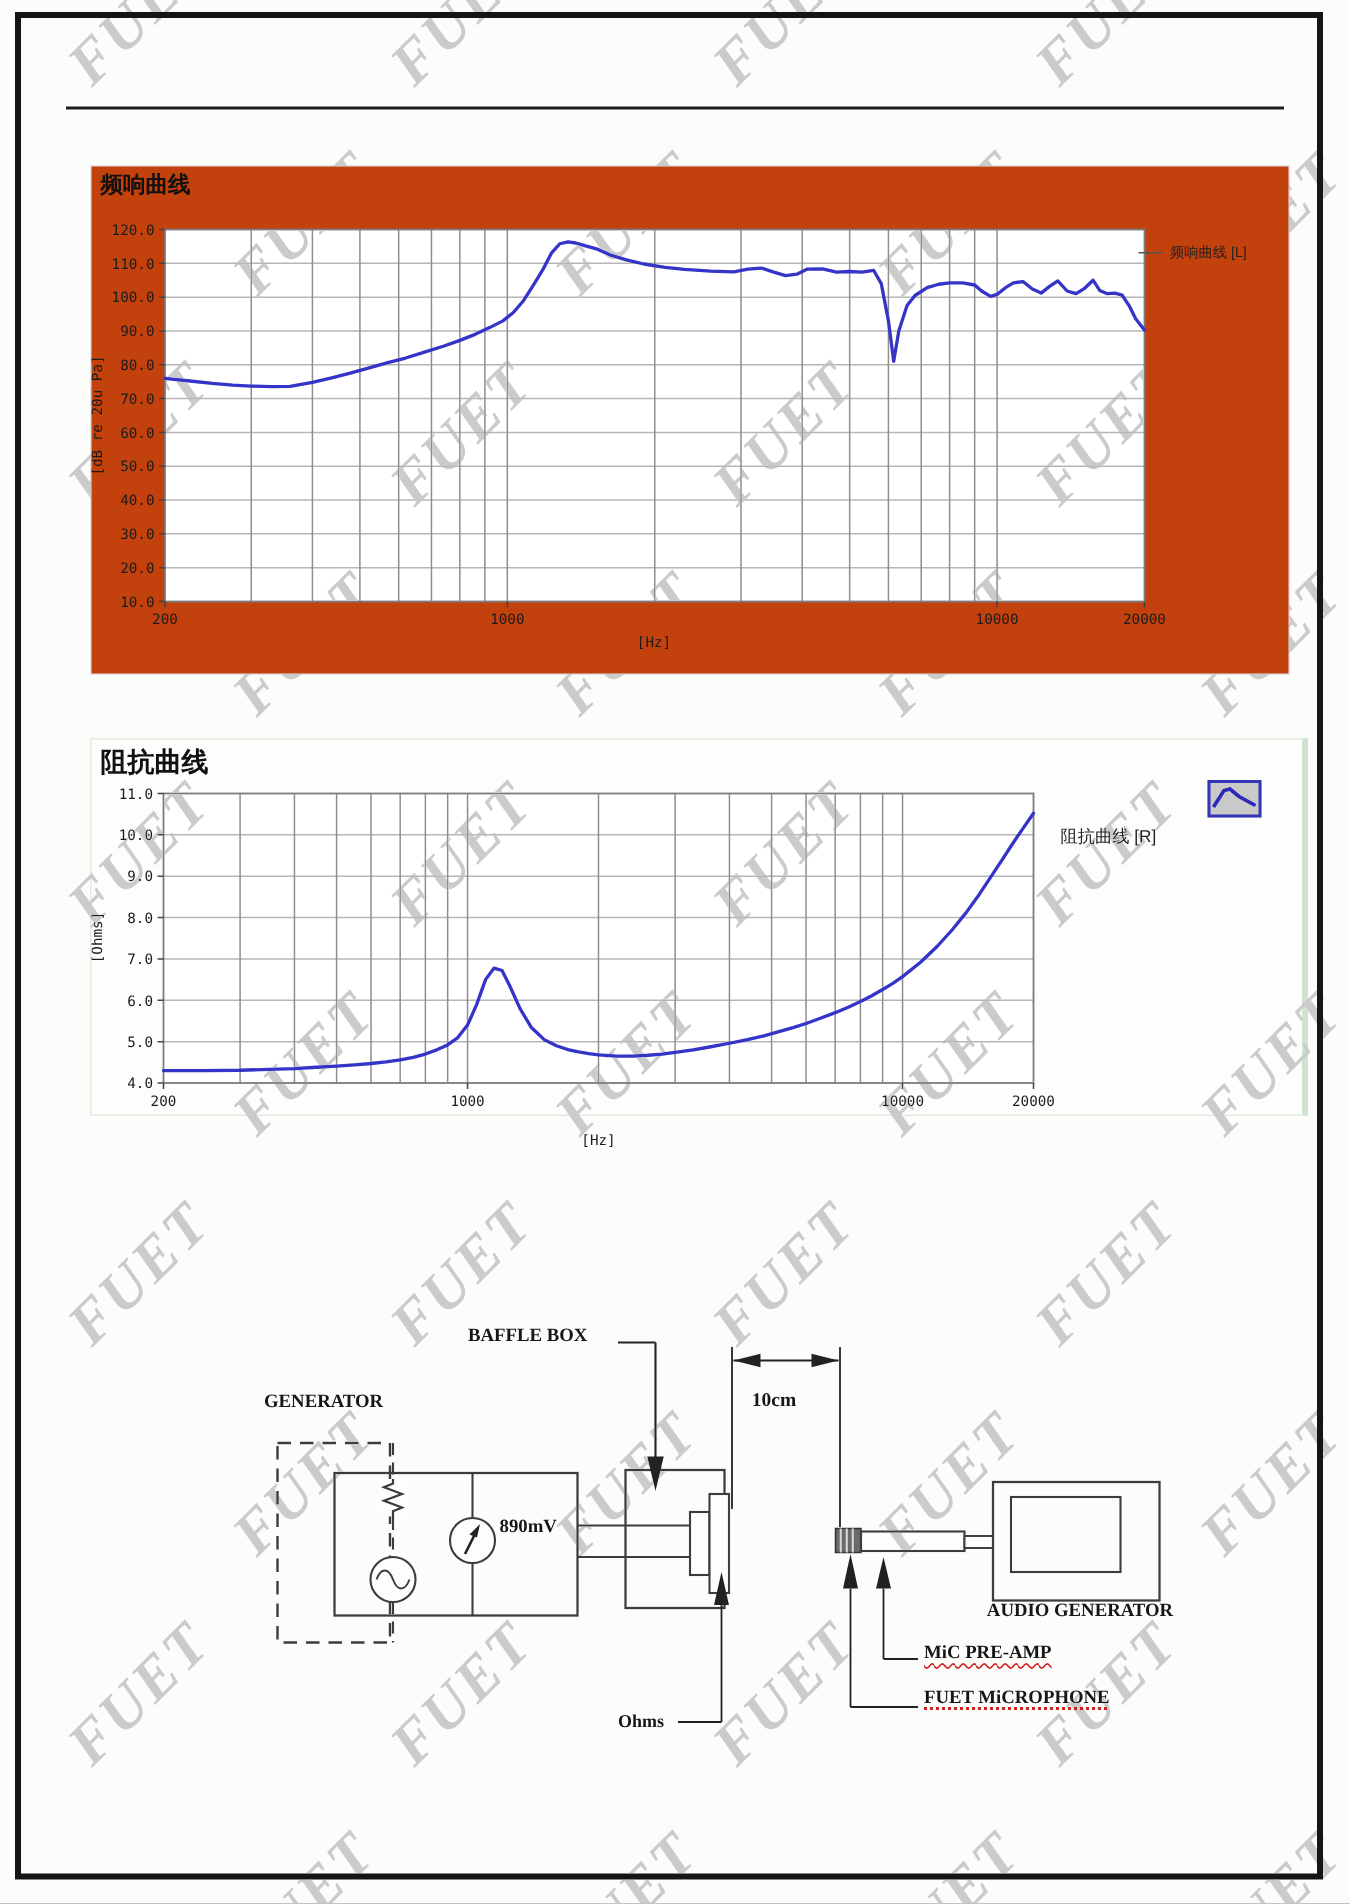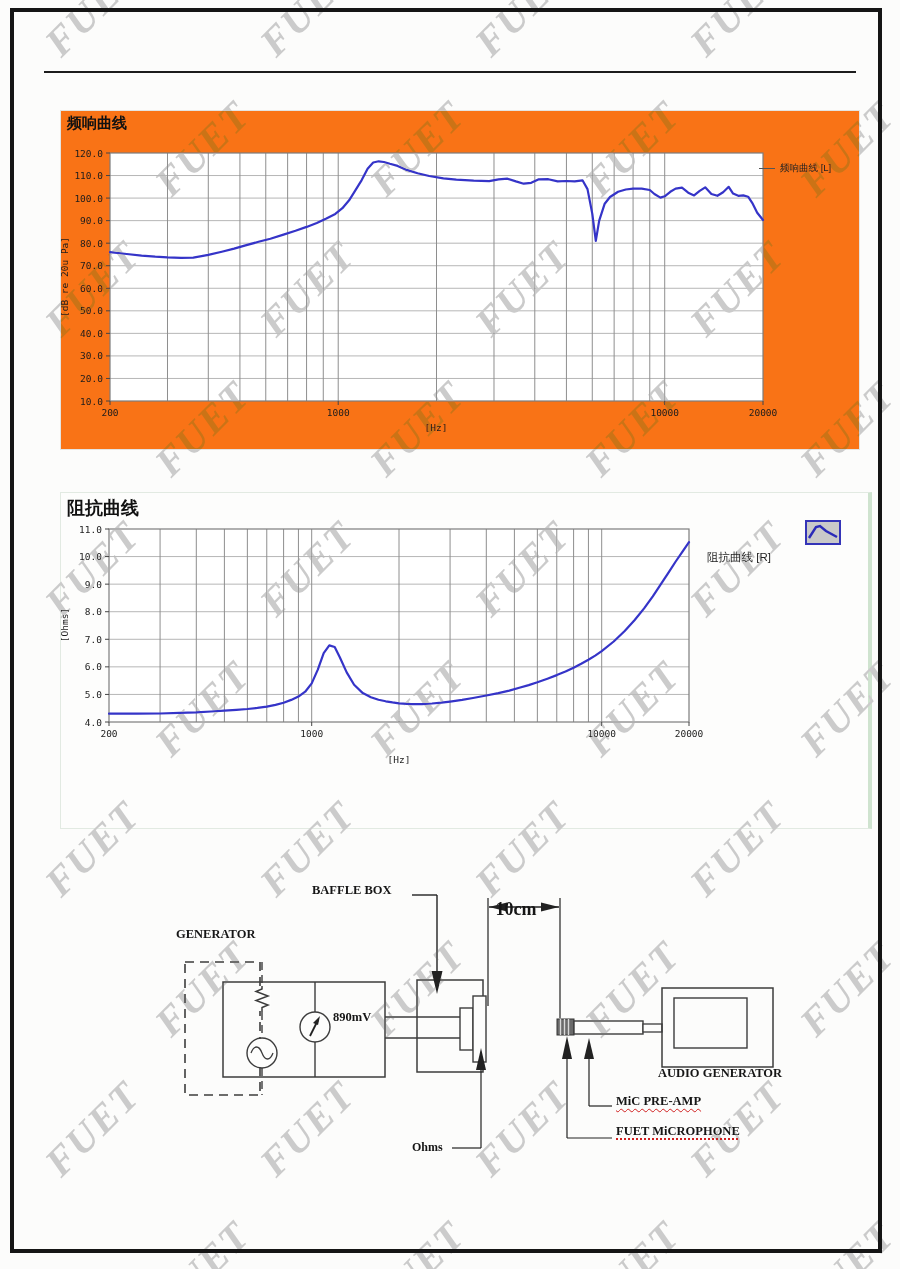--- a/index.html
+++ b/index.html
@@ -4,22 +4,22 @@
 <style>
   html,body{margin:0;padding:0;background:#9a9a9a;}
   .page{position:relative;width:900px;height:1269px;margin:0 auto;background:#fcfcfb;
         font-family:"Liberation Sans",sans-serif;overflow:hidden;}
   .frame{position:absolute;left:10px;top:8px;width:872px;height:1245px;
          border:4px solid #151515;box-sizing:border-box;}
   .page-title{position:absolute;top:46px;left:0;width:100%;text-align:center;
               font-size:15px;font-weight:bold;letter-spacing:.5px;white-space:pre;color:#111;}
   .title-rule{position:absolute;top:71px;left:44px;width:812px;height:2px;background:#1c1c1c;}
   .panel{position:absolute;box-sizing:border-box;}
-  #panel-fr{left:60px;top:110px;width:800px;height:340px;background:#f97316;border:1px solid #e4e4e2;}
-  #panel-imp{left:60px;top:492px;width:812px;height:337px;background:#fdfdfc;
+  #panel-fr{left:60px;top:110px;width:800px;height:340px;background:#c2410c;border:1px solid #e4e4e2;}
+  #panel-imp{left:60px;top:492px;width:812px;height:252px;background:#fdfdfc;
              border:1px solid #e2eae2;border-right:4px solid #cfe3cf;}
   .chart-title{position:absolute;left:6px;top:3px;font-weight:bold;color:#111;}
   #panel-fr .chart-title{font-size:15px;}
   #panel-imp .chart-title{font-size:18px;}
   .legend{position:absolute;color:#222;display:flex;align-items:center;gap:5px;margin-top:24px;}
   #legend-fr{left:698px;top:27px;font-size:9.5px;}
   #legend-imp{left:646px;top:33px;font-size:11.5px;align-items:flex-end;}
   .legend-dash{display:inline-block;width:16px;height:1px;background:#555;}
   .legend-icon{position:absolute;left:744px;top:27px;width:36px;height:25px;
                background:#c9c9c9;border:2px solid #3434b8;box-sizing:border-box;}
@@ -233,21 +233,21 @@
     <line x1="529" y1="189" x2="529" y2="236" stroke="#222" stroke-width="1.2"></line>
     <line x1="529" y1="236" x2="552" y2="236" stroke="#222" stroke-width="1.2"></line>
 
     <line x1="392" y1="278" x2="421" y2="278" stroke="#222" stroke-width="1.2"></line>
     <line x1="421" y1="278" x2="421" y2="198" stroke="#222" stroke-width="1.2"></line>
     <polygon points="421,178 416,200 426,200" fill="#222"></polygon>
   </svg>
 
   <span class="dlabel" style="left:176px;top:927px">GENERATOR</span>
   <span class="dlabel" style="left:312px;top:883px">BAFFLE BOX</span>
-  <span class="dlabel" style="left:488px;top:899px;width:56px;text-align:center;font-size:18px">10cm</span>
+  <span class="dlabel" style="left:488px;top:925px;width:56px;text-align:center;font-size:13px">10cm</span>
   <span class="dlabel" style="left:333px;top:1010px">890mV</span>
   <span class="dlabel" style="left:650px;top:1066px;width:140px;text-align:center">AUDIO GENERATOR</span>
   <span class="dlabel squiggle-red" style="left:616px;top:1094px">MiC PRE-AMP</span>
   <span class="dlabel dotted-red" style="left:616px;top:1124px">FUET MiCROPHONE</span>
   <span class="dlabel" style="left:412px;top:1140px;font-size:12px">Ohms</span>
 
   <div class="wm-layer" id="wm-layer">
       <span class="wm" style="left: 35px; top: -15px;">FUET</span>
       <span class="wm" style="left: 250px; top: -15px;">FUET</span>
       <span class="wm" style="left: 465px; top: -15px;">FUET</span>

